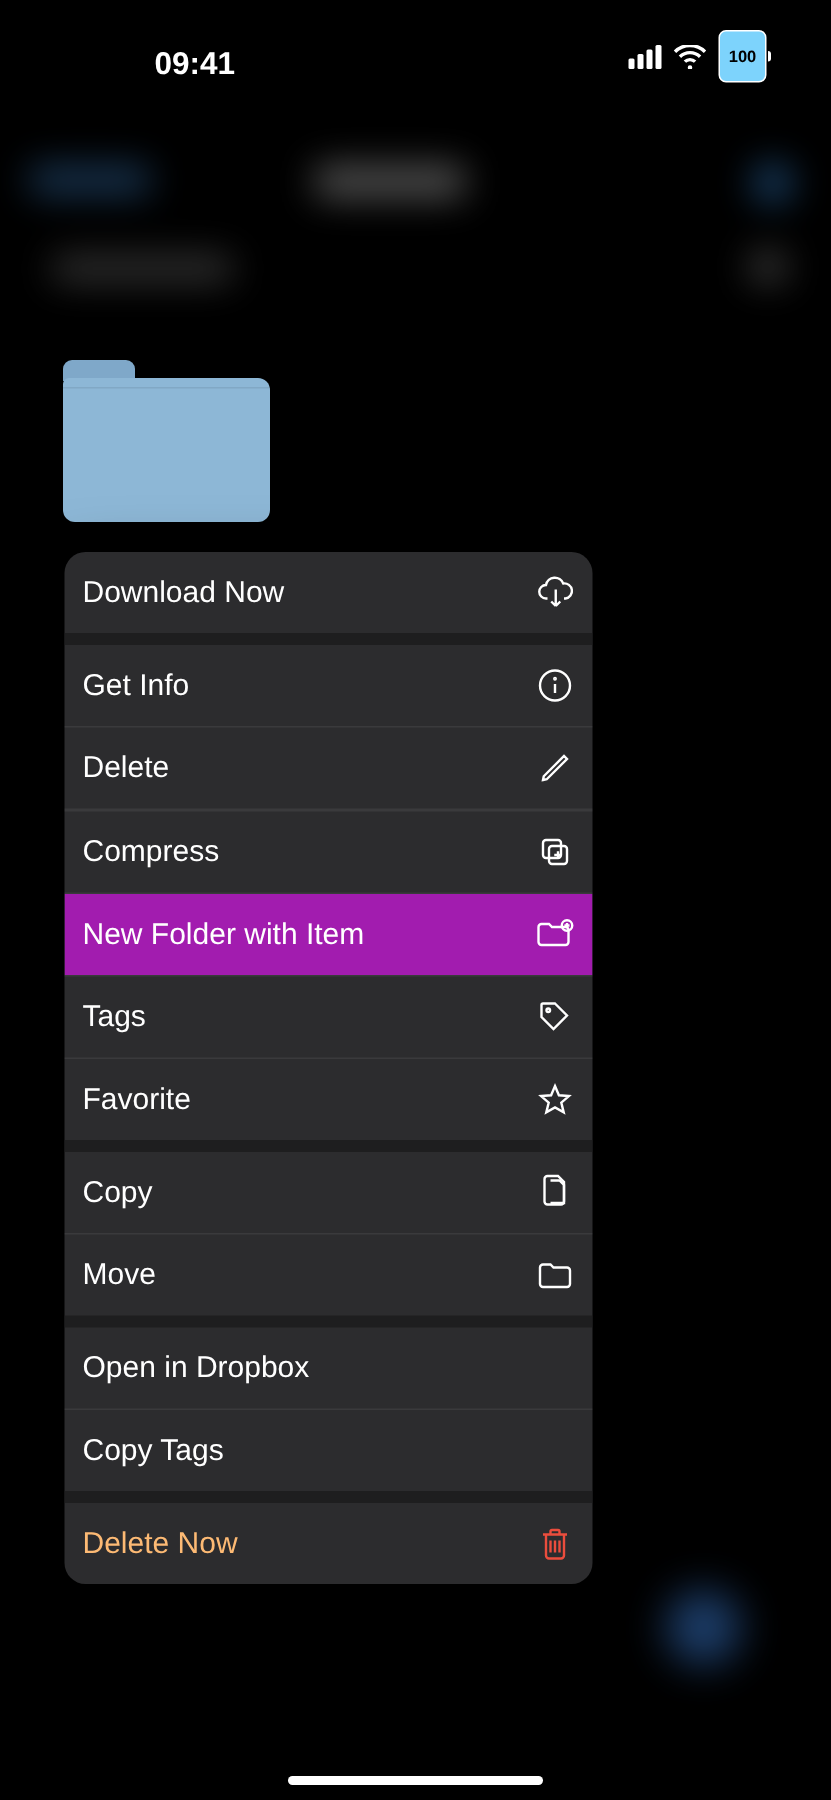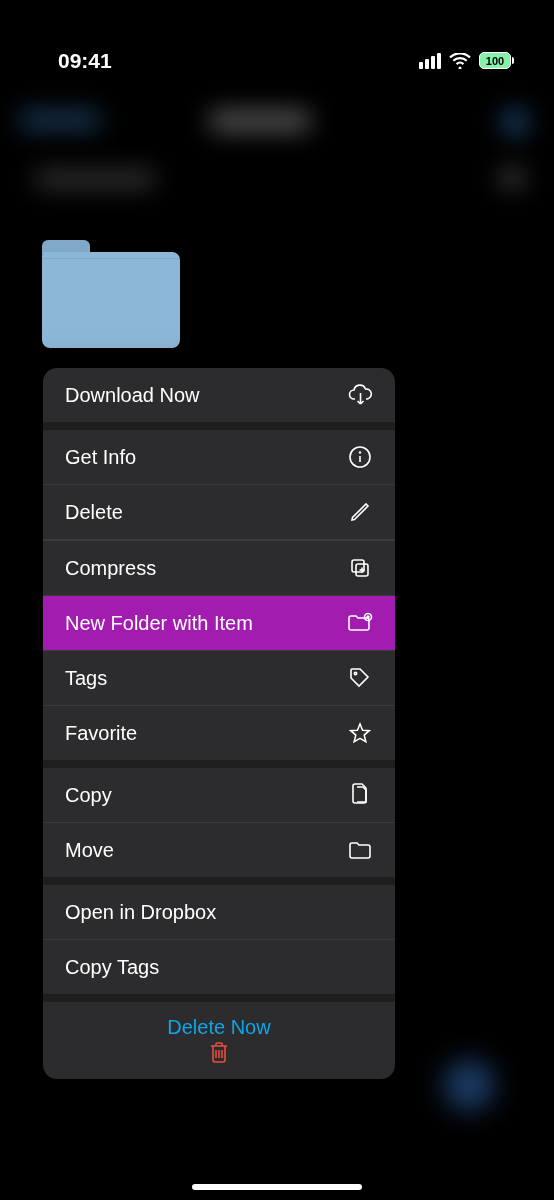--- a/index.html
+++ b/index.html
@@ -8,24 +8,23 @@
       height: 1200px;
       background: #000;
       font-family: -apple-system, BlinkMacSystemFont, 'Segoe UI', sans-serif;
       color: #fff;
       overflow: hidden;
       position: relative;
     }
     .status-bar {
       display: flex;
       justify-content: space-between;
-      align-items: center;
-      padding: 18px 40px 0 58px;
+      align-items: flex-end;
+      padding: 18px 40px 0 103px;
       height: 55px;
-      margin-top: 24px;
     }
     .status-time {
       font-size: 21px;
       font-weight: 600;
     }
     .status-right {
       display: flex;
       align-items: center;
       gap: 8px;
     }
@@ -43,27 +42,27 @@
     .signal-bars span:nth-child(2){height:10px}
     .signal-bars span:nth-child(3){height:13px}
     .signal-bars span:nth-child(4){height:16px}
     .wifi-icon svg { display: block; }
     .battery {
       display: flex;
       align-items: center;
     }
     .battery-body {
       width: 32px;
-      height: 17px;
+      height: 35px;
       border: 1.5px solid #fff;
       border-radius: 5px;
       display: flex;
       align-items: center;
       justify-content: center;
-      background: #86efac;
+      background: #7dd3fc;
       position: relative;
     }
     .battery-cap {
       width: 2px;
       height: 7px;
       background: #fff;
       border-radius: 0 2px 2px 0;
       margin-left: 1px;
     }
     .battery-text {
@@ -162,32 +161,31 @@
       width: 352px;
       background: #2c2c2e;
       border-radius: 14px;
       overflow: hidden;
       box-shadow: 0 10px 40px rgba(0,0,0,0.6);
     }
     .menu-item {
       display: flex;
       justify-content: space-between;
       align-items: center;
-      padding: 14px 22px;
+      padding: 14px 12px;
       font-size: 20px;
       font-weight: 400;
       color: #fff;
       cursor: pointer;
     }
     .menu-item.highlighted {
       background: #a21caf;
     }
     .menu-item.destructive {
-      color: #0ea5e9;
-      flex-direction: column;
+      color: #fdba74;
     }
     .menu-item.destructive .menu-icon svg { stroke: #eb4d3d; }
     .menu-separator {
       height: 1px;
       background: #3a3a3c;
     }
     .menu-separator.thick {
       height: 8px;
       background: #1e1e1f;
     }

